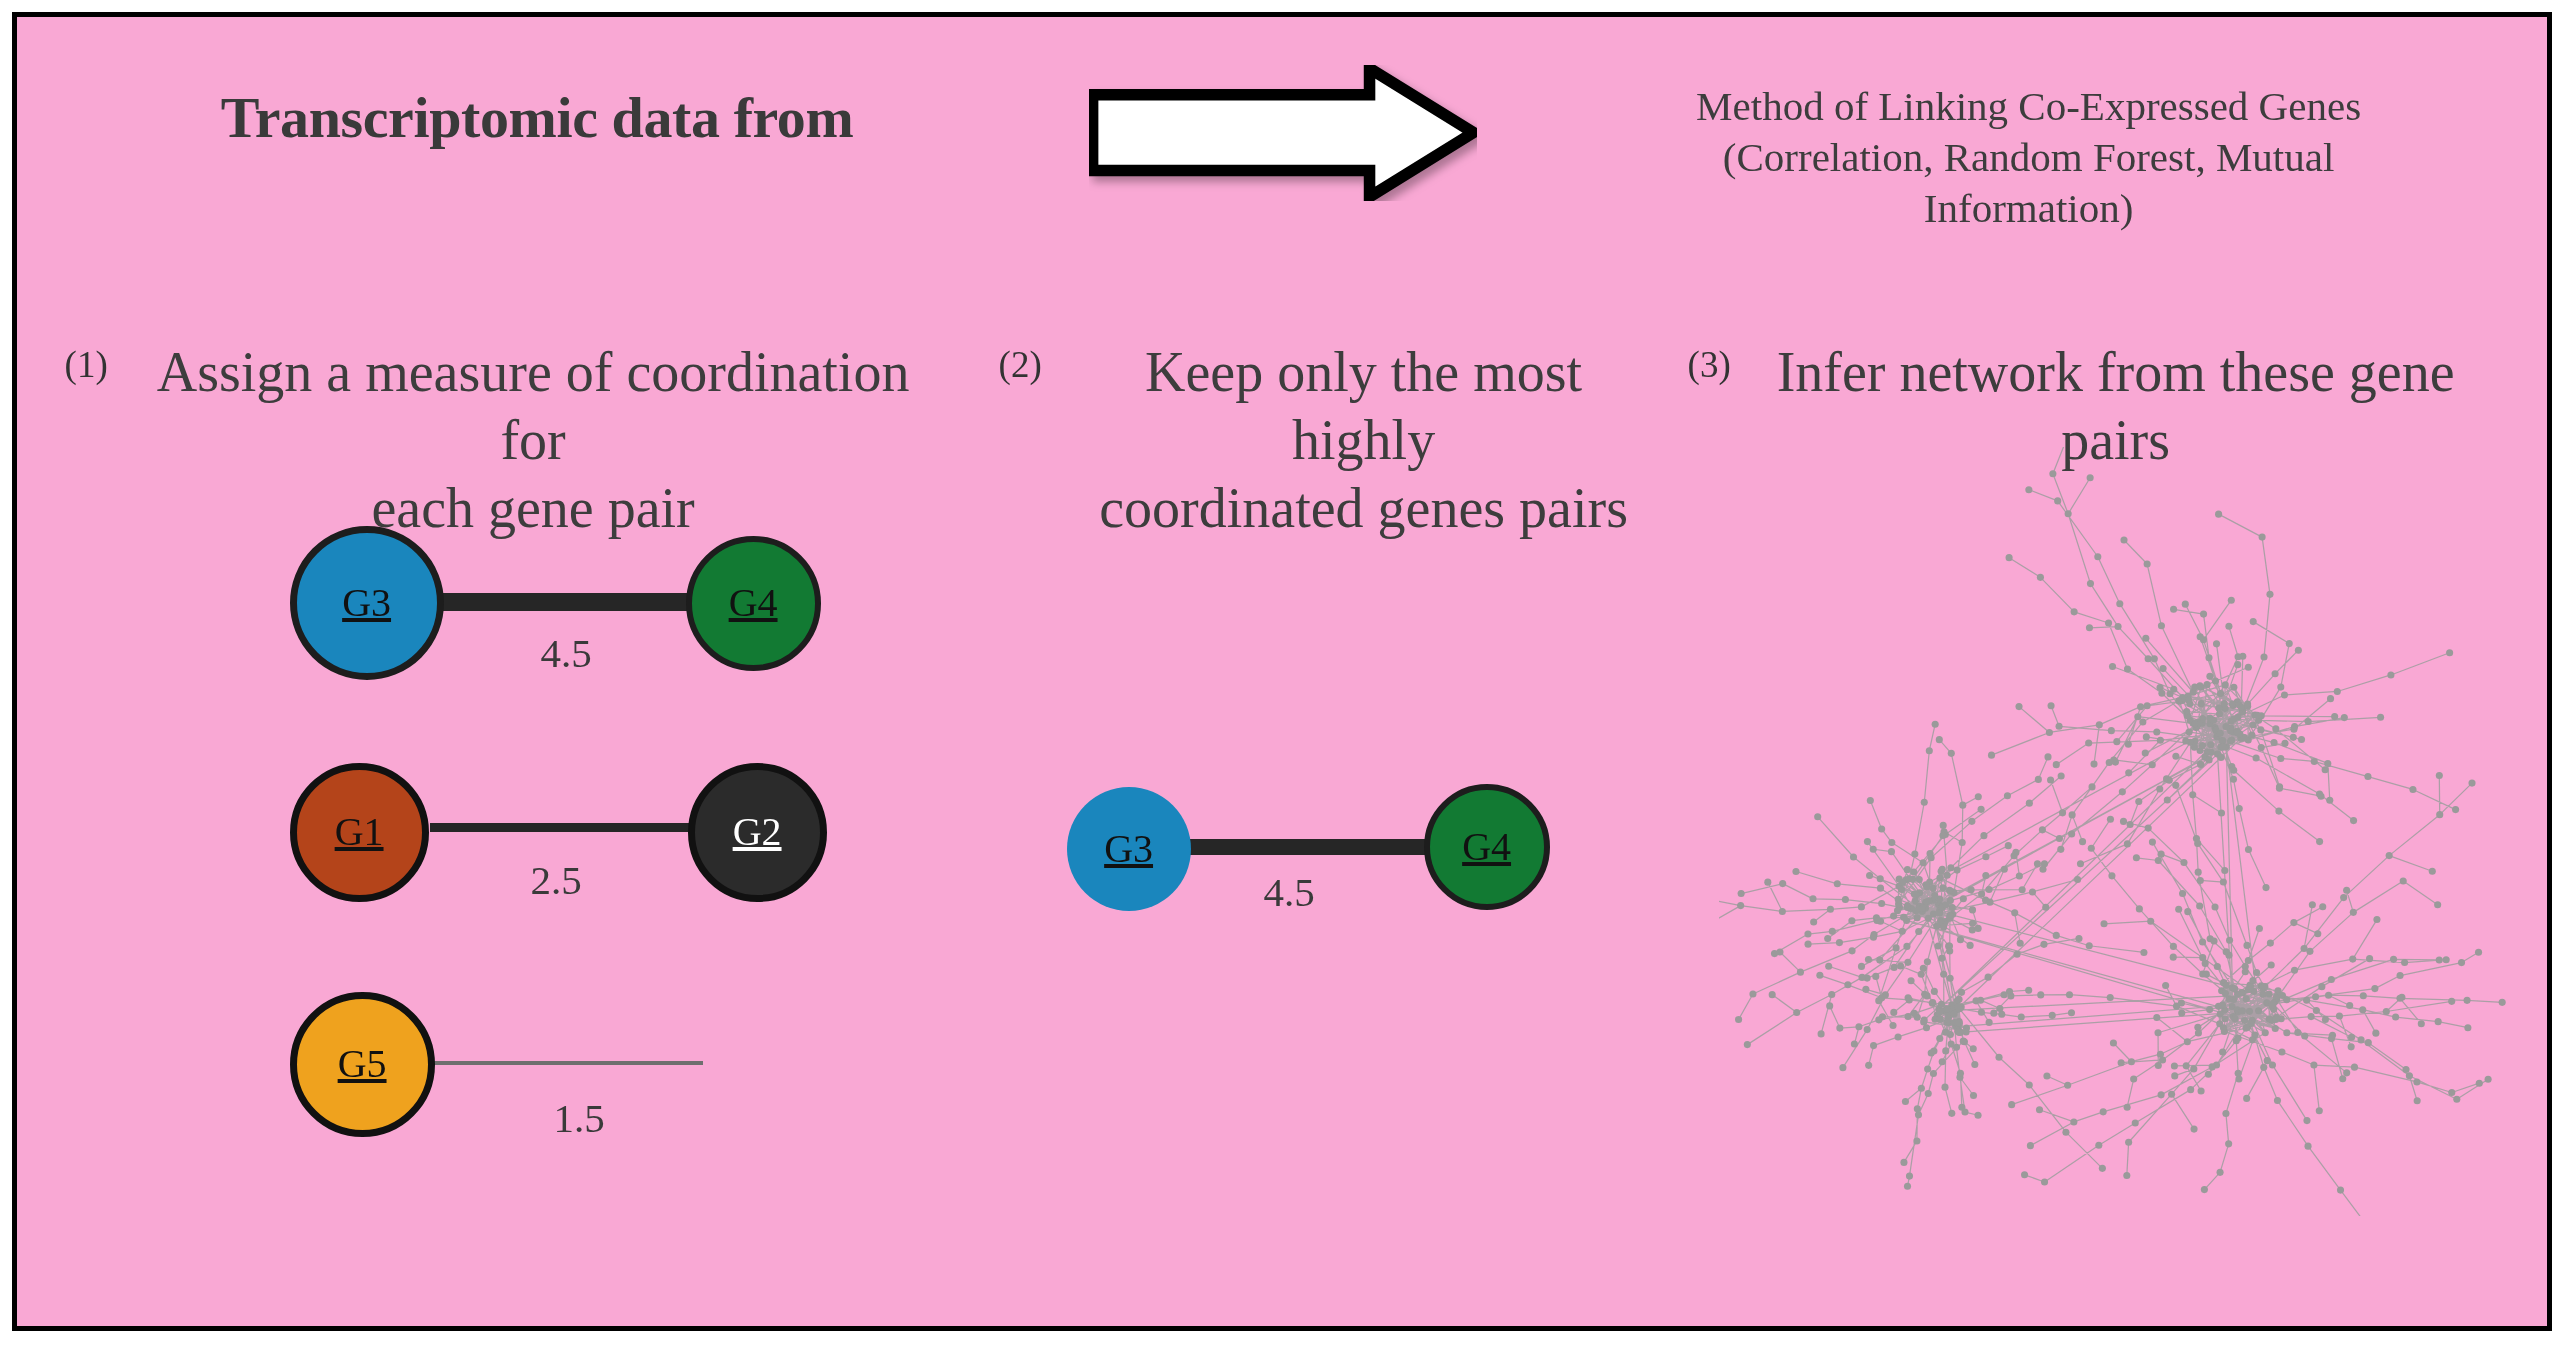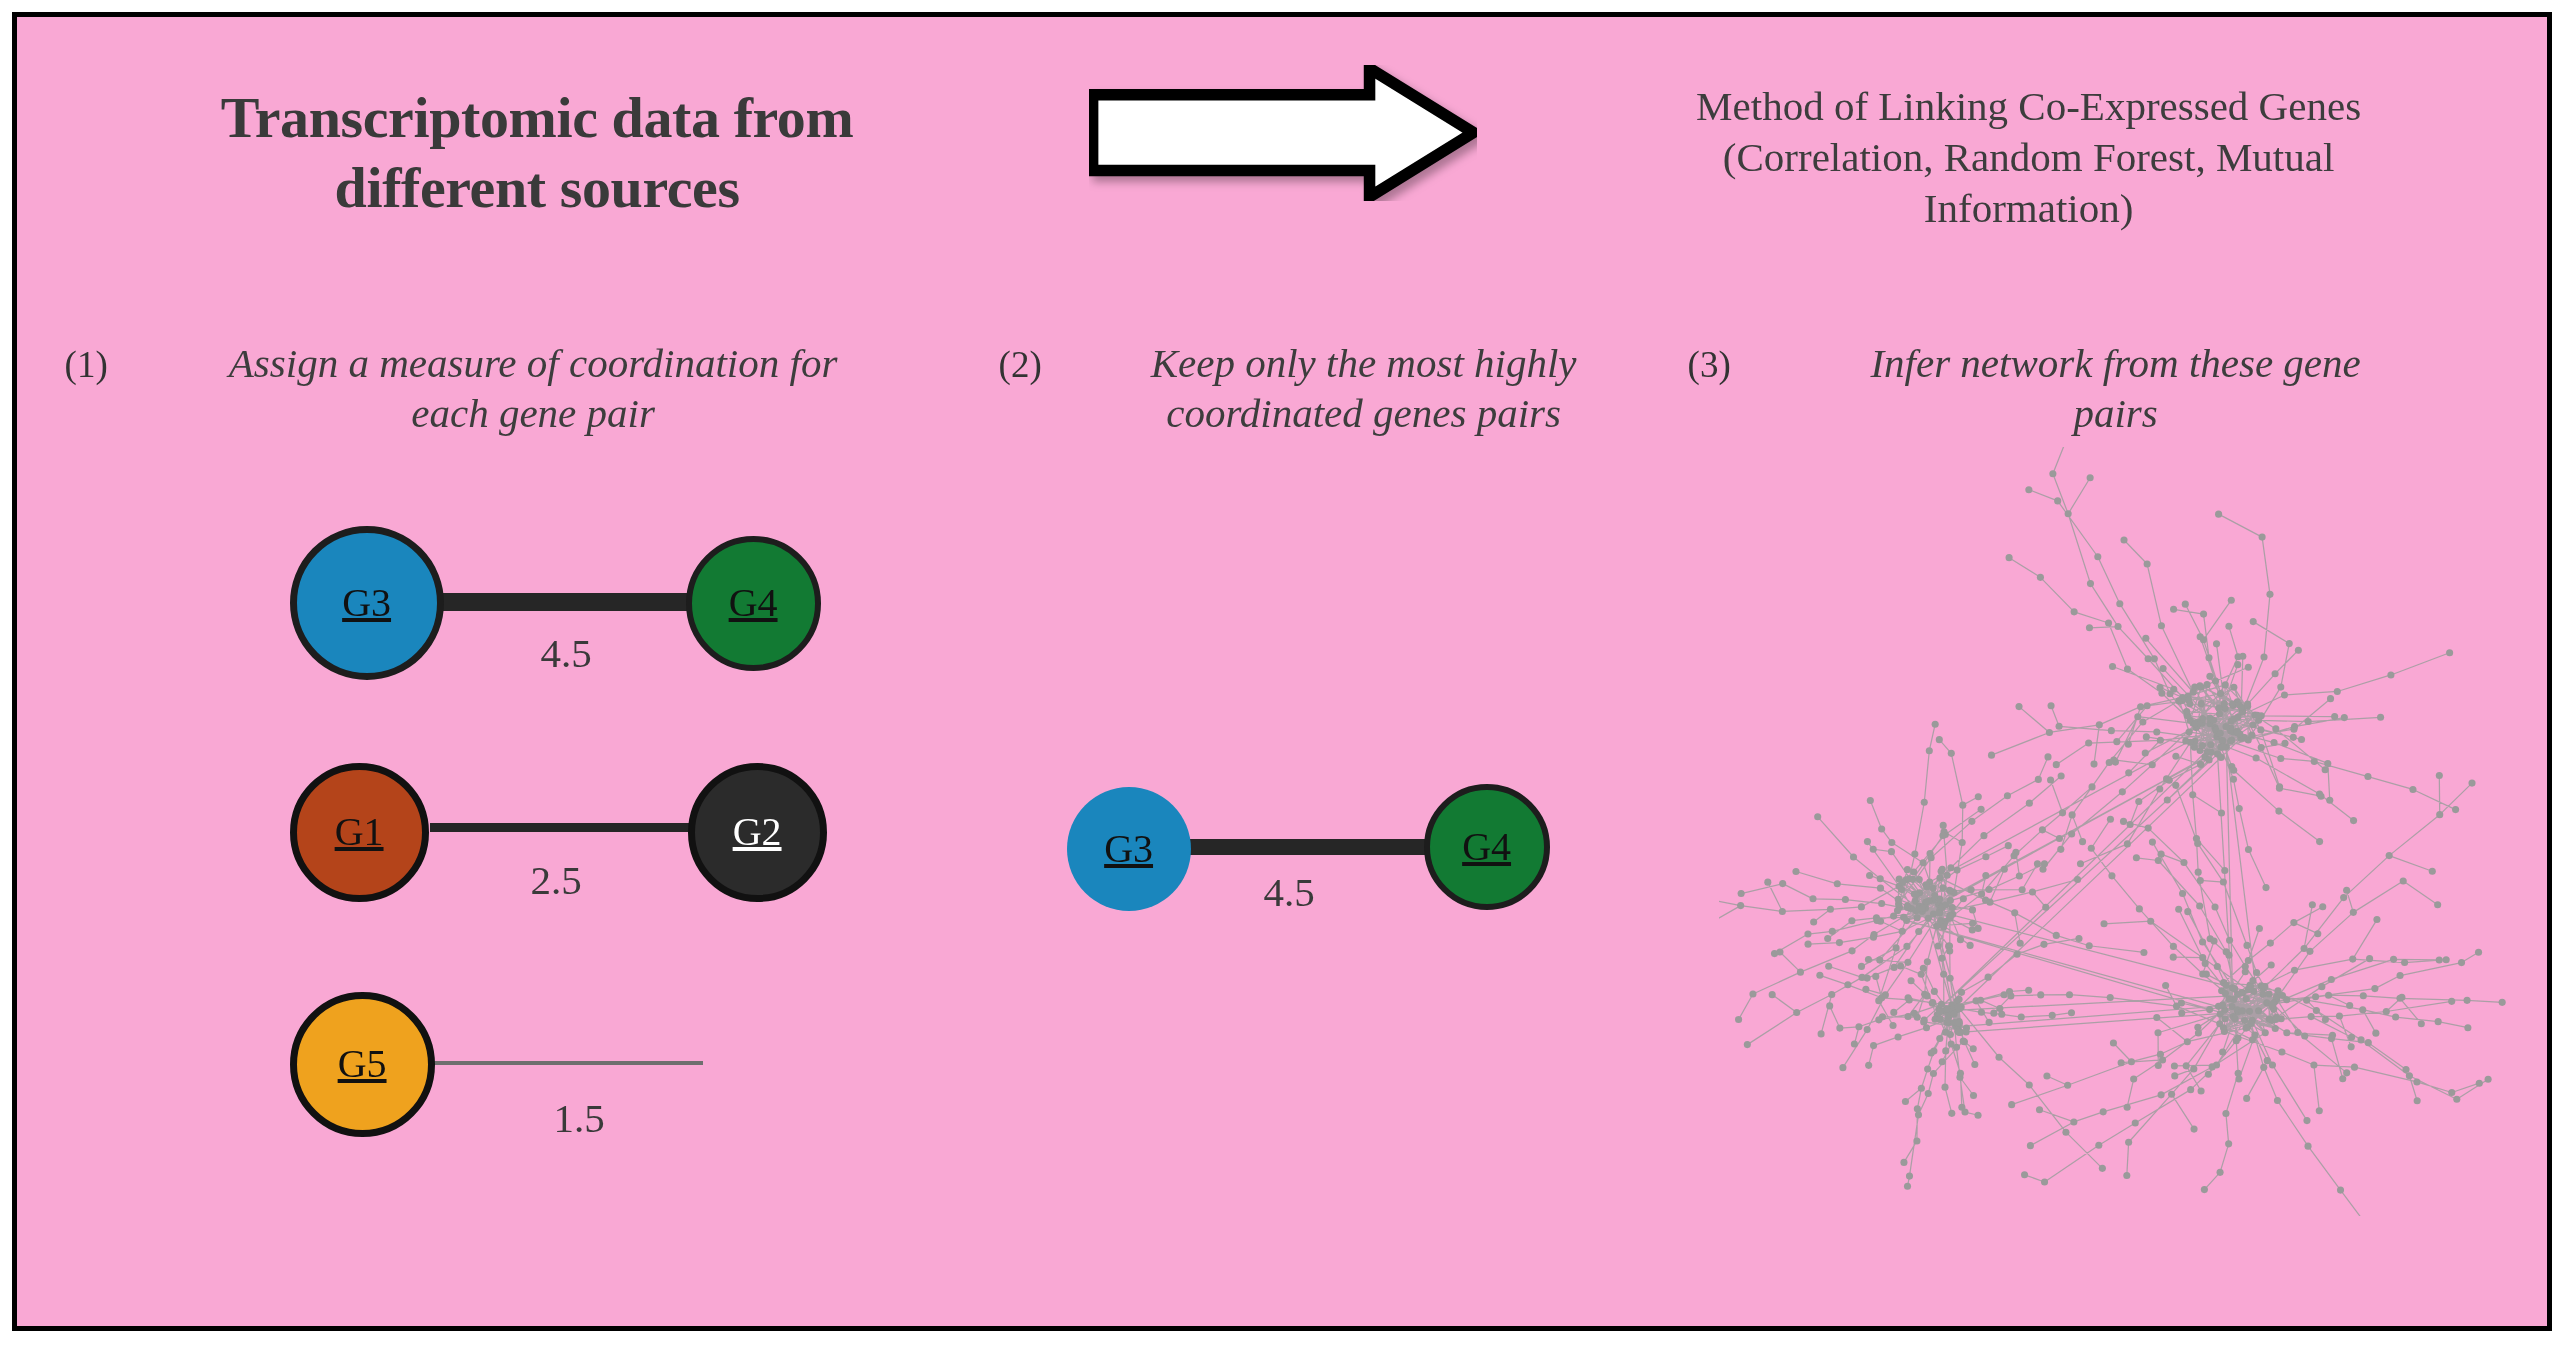--- a/index.html
+++ b/index.html
@@ -61,25 +61,24 @@
     height: 136px;
   }
   .step-num {
     position: absolute;
     font-size: 37px;
     color: #333333;
     line-height: 1;
   }
   .step-text {
     position: absolute;
-    font-size: 41px;
+    font-size: 56px;
     line-height: 1.22;
     color: #3d3d3d;
     text-align: center;
-    font-style: italic;
   }
 
   
   .gene-node {
     position: absolute;
     border-radius: 50%;
     box-sizing: border-box;
     display: flex;
     align-items: center;
     justify-content: center;
@@ -109,21 +108,20 @@
   }
 </style>
 </head>
 <body>
 
 <div id="figure">
   <div id="frame">
 
     <div class="title-main">
       <div>Transcriptomic data from</div>
-      <div>different sources</div>
     </div>
 
     <div class="block-arrow">
       <svg width="388" height="136" viewBox="0 0 470 165" xmlns="http://www.w3.org/2000/svg">
         <defs>
           <filter id="arrowShadow" x="-20%" y="-20%" width="150%" height="150%">
             <feDropShadow dx="7" dy="7" stdDeviation="5" flood-color="#000000" flood-opacity="0.30"></feDropShadow>
           </filter>
         </defs>
         <polygon points="4,36 340,36 340,4 466,82 340,160 340,128 4,128" fill="#ffffff" stroke="#000000" stroke-width="14" stroke-linejoin="miter" filter="url(#arrowShadow)"></polygon>

